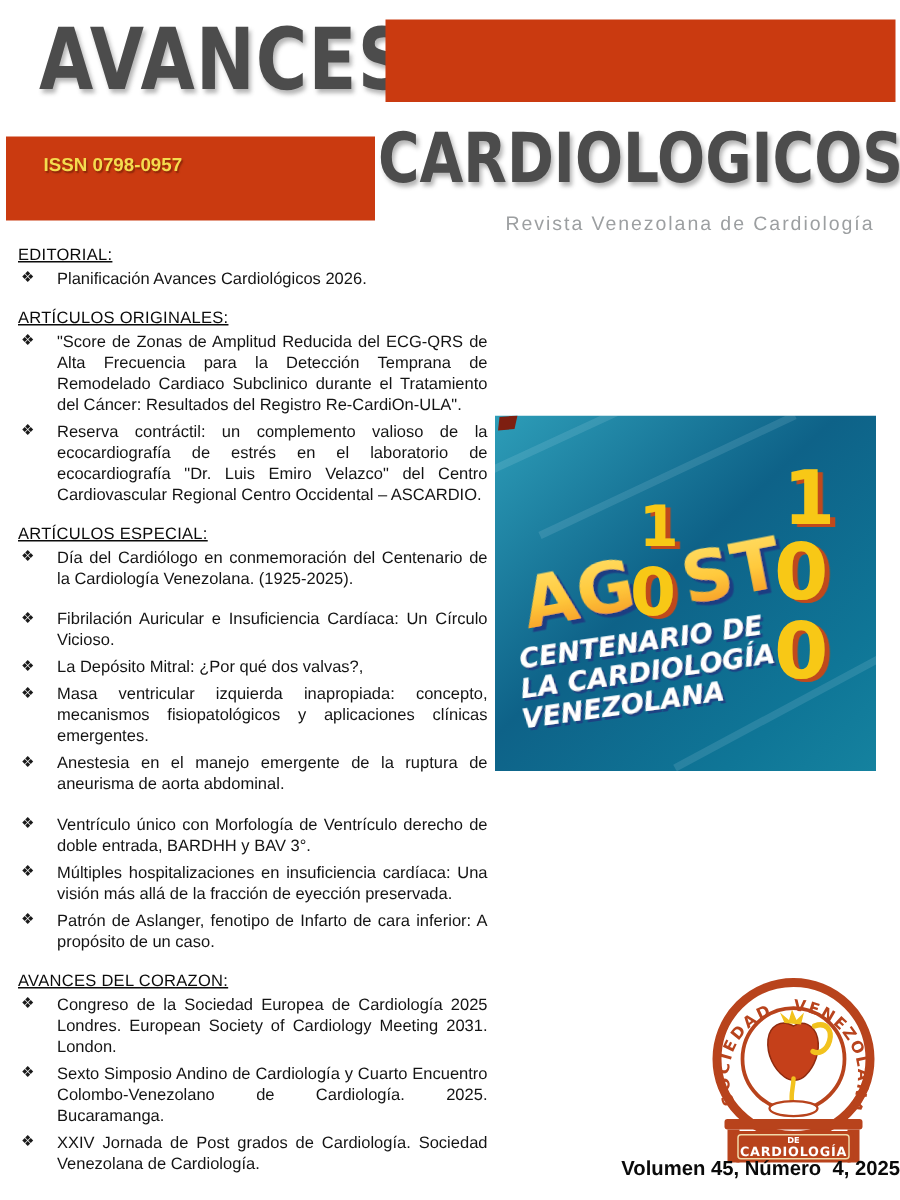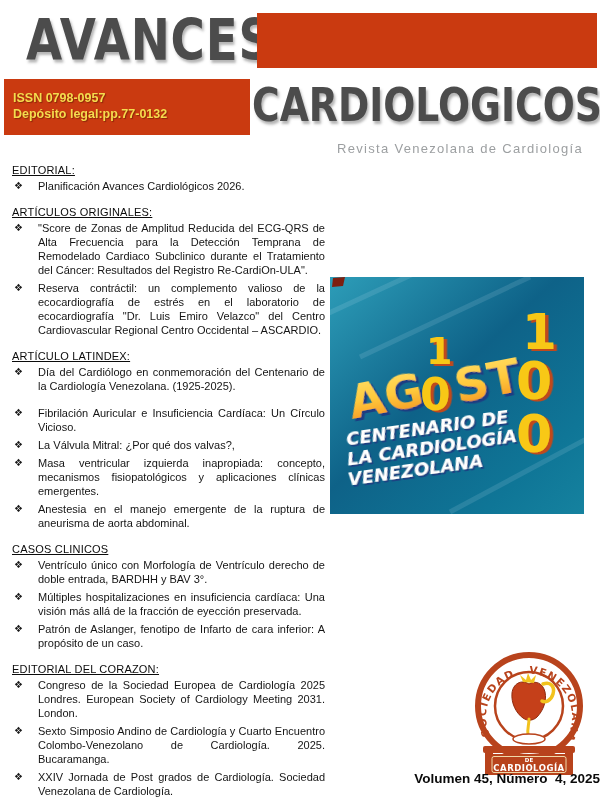--- a/index.html
+++ b/index.html
@@ -13,22 +13,22 @@
   .avances-title{
     left:26px;top:8px;height:64px;line-height:64px;
     font-family:"DejaVu Sans",sans-serif;font-weight:bold;font-size:57px;
     color:#4c4c4c;letter-spacing:1px;
     transform:scaleX(.82);transform-origin:left center;
     text-shadow:2px 3px 3px rgba(70,70,70,.4);
     white-space:nowrap;
   }
   .red-block-tr{left:257px;top:13px;width:340px;height:55px;background:#ca3a10;}
   .issn-strip{
-    left:4px;top:79px;width:246px;height:56px;background:#ca3a10;
-    box-sizing:border-box;padding:11px 0 0 9px;
+    left:4px;top:91px;width:246px;height:56px;background:#ca3a10;
+    box-sizing:border-box;padding:11px 0 0 25px;
   }
   .issn-strip .line{
     font-weight:bold;font-size:12.5px;line-height:16px;color:#f4dc4e;
     text-shadow:1px 1px 1px rgba(80,20,0,.5);white-space:nowrap;
   }
   .cardio-title{
     left:252px;top:74px;height:62px;line-height:62px;
     font-family:"DejaVu Sans",sans-serif;font-weight:bold;font-size:46px;
     color:#4c4c4c;letter-spacing:0px;
     transform:scaleX(.82);transform-origin:left center;
@@ -67,21 +67,20 @@
   }
 </style>
 </head>
 <body>
 
 <div class="abs avances-title">AVANCES</div>
 <div class="abs red-block-tr"></div>
 
 <div class="abs issn-strip">
   <div class="line">ISSN 0798-0957</div>
-  <div class="line">Depósito legal:pp.77-0132</div>
 </div>
 
 <div class="abs cardio-title">CARDIOLOGICOS</div>
 
 <div class="abs journal-subtitle">
   <div>Revista Venezolana de Cardiología</div>
 </div>
 
 <div class="abs toc">
   <div class="toc-section">
@@ -102,70 +101,69 @@
           <span class="item-text">"Score de Zonas de Amplitud Reducida del ECG-QRS de Alta Frecuencia para la Detección Temprana de Remodelado Cardiaco Subclinico durante el Tratamiento del Cáncer: Resultados del Registro Re-CardiOn-ULA".</span>
         </li>
         <li class="toc-item">
           <span class="bullet">❖</span>
           <span class="item-text">Reserva contráctil: un complemento valioso de la ecocardiografía de estrés en el laboratorio de ecocardiografía "Dr. Luis Emiro Velazco" del Centro Cardiovascular Regional Centro Occidental – ASCARDIO.</span>
         </li>
       </ul>
   </div>
 
   <div class="toc-section">
-    <div class="toc-heading">ARTÍCULO LATINDEX:</div>
+    <div class="toc-heading">ARTÍCULOS ESPECIAL:</div>
     <ul class="toc-list">
         <li class="toc-item">
           <span class="bullet">❖</span>
           <span class="item-text">Día del Cardiólogo en conmemoración del Centenario de la Cardiología Venezolana.   (1925-2025).</span>
         </li>
       </ul>
   </div>
 
   <div class="toc-section">
     <ul class="toc-list">
         <li class="toc-item">
           <span class="bullet">❖</span>
           <span class="item-text">Fibrilación Auricular e Insuficiencia Cardíaca: Un Círculo Vicioso.</span>
         </li>
         <li class="toc-item">
           <span class="bullet">❖</span>
-          <span class="item-text">La Válvula Mitral: ¿Por qué dos valvas?,</span>
+          <span class="item-text">La Depósito Mitral: ¿Por qué dos valvas?,</span>
         </li>
         <li class="toc-item">
           <span class="bullet">❖</span>
           <span class="item-text">Masa ventricular izquierda inapropiada: concepto, mecanismos fisiopatológicos y aplicaciones clínicas emergentes.</span>
         </li>
         <li class="toc-item">
           <span class="bullet">❖</span>
           <span class="item-text">Anestesia en el manejo emergente de la ruptura de aneurisma de aorta abdominal.</span>
         </li>
       </ul>
   </div>
 
   <div class="toc-section">
-    <div class="toc-heading">CASOS CLINICOS</div>
     <ul class="toc-list">
         <li class="toc-item">
           <span class="bullet">❖</span>
           <span class="item-text">Ventrículo único con Morfología de Ventrículo derecho de doble entrada, BARDHH y BAV 3°.</span>
         </li>
         <li class="toc-item">
           <span class="bullet">❖</span>
           <span class="item-text">Múltiples hospitalizaciones en insuficiencia cardíaca: Una visión más allá de la fracción de eyección preservada.</span>
         </li>
         <li class="toc-item">
           <span class="bullet">❖</span>
           <span class="item-text">Patrón de Aslanger, fenotipo de Infarto de cara inferior: A propósito de un caso.</span>
         </li>
       </ul>
   </div>
 
   <div class="toc-section">
-    <div class="toc-heading">EDITORIAL DEL CORAZON:</div>
+    <div class="toc-heading">AVANCES DEL CORAZON:</div>
     <ul class="toc-list">
         <li class="toc-item">
           <span class="bullet">❖</span>
           <span class="item-text">Congreso de la Sociedad Europea de Cardiología 2025 Londres. European Society of Cardiology Meeting 2031. London.</span>
         </li>
         <li class="toc-item">
           <span class="bullet">❖</span>
           <span class="item-text">Sexto Simposio Andino de Cardiología y Cuarto Encuentro Colombo-Venezolano de Cardiología. 2025. Bucaramanga.</span>
         </li>
         <li class="toc-item">

